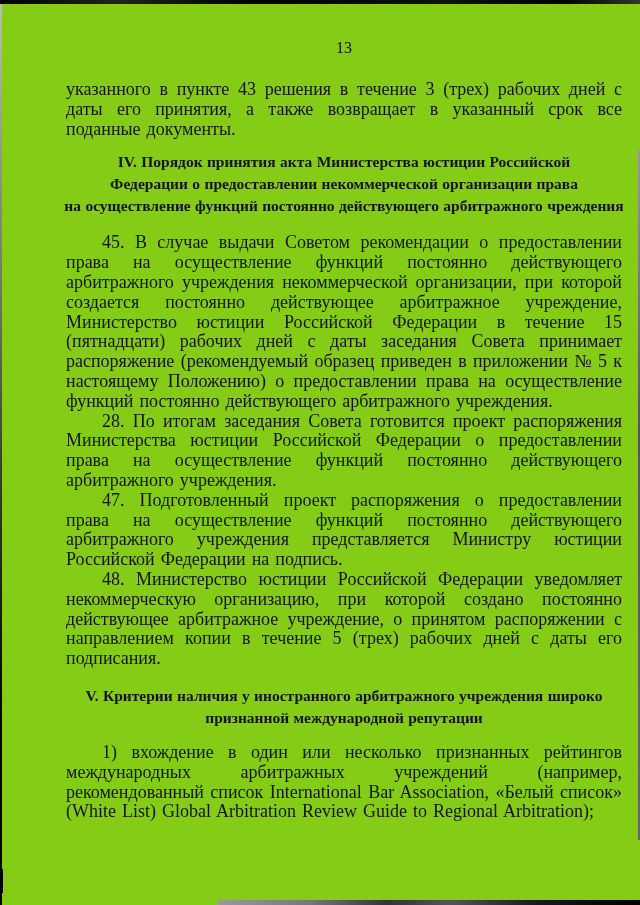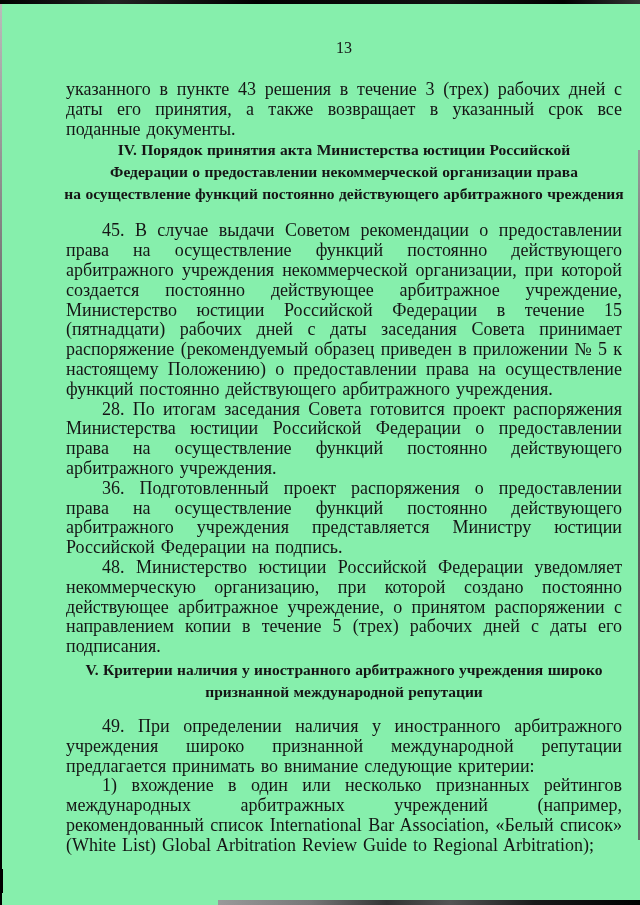--- a/index.html
+++ b/index.html
@@ -4,21 +4,21 @@
 <style>
   html, body {
     margin: 0;
     padding: 0;
     background: #ffffff;
   }
   .page {
     position: relative;
     width: 640px;
     height: 905px;
-    background: #86efac;
+    background: #84cc16;
     overflow: hidden;
     font-family: "Liberation Serif", "DejaVu Serif", serif;
     color: #151515;
   }
   
   .top-bar {
     position: absolute;
     top: 0; left: 0; right: 0;
     height: 4px;
     background: linear-gradient(90deg, #000 0%, #222 18%, #000 40%, #111 70%, #000 88%, #333 100%);
@@ -73,24 +73,25 @@
   .heading {
     margin: 0 -8px;
     font-size: 15.5px;
     font-weight: bold;
     line-height: 22px;
     text-align: center;
     white-space: pre-line;
     word-spacing: 0.5px;
   }
   .heading.h4 {
+    margin-top: 12px;
     margin-bottom: 16px;
   }
   .heading.h5 {
-    margin-top: 2px;
+    margin-top: 16px;
     margin-bottom: 14px;
   }
 </style>
 </head>
 <body>
 
 <div class="page">
   <div class="top-bar"></div>
   <div class="left-line"></div>
   <div class="right-line"></div>
@@ -101,22 +102,21 @@
     <div class="page-number">13</div>
 
     <p class="para no-indent">указанного в пункте 43 решения в течение 3 (трех) рабочих дней с даты его принятия, а также возвращает в указанный срок все поданные документы.</p>
 
     <h2 class="heading h4">IV. Порядок принятия акта Министерства юстиции Российской
 Федерации о предоставлении некоммерческой организации права
 на осуществление функций постоянно действующего арбитражного чреждения</h2>
 
     <p class="para">45. В случае выдачи Советом рекомендации о предоставлении права на осуществление функций постоянно действующего арбитражного учреждения некоммерческой организации, при которой создается постоянно действующее арбитражное учреждение, Министерство юстиции Российской Федерации в течение 15 (пятнадцати) рабочих дней с даты заседания Совета принимает распоряжение (рекомендуемый образец приведен в приложении № 5 к настоящему Положению) о предоставлении права на осуществление функций постоянно действующего арбитражного учреждения.</p>
     <p class="para">28. По итогам заседания Совета готовится проект распоряжения Министерства юстиции Российской Федерации о предоставлении права на осуществление функций постоянно действующего арбитражного учреждения.</p>
-    <p class="para">36. Подготовленный проект распоряжения о предоставлении права на осуществление функций постоянно действующего арбитражного учреждения представляется Министру юстиции Российской Федерации на подпись.</p>
+    <p class="para">47. Подготовленный проект распоряжения о предоставлении права на осуществление функций постоянно действующего арбитражного учреждения представляется Министру юстиции Российской Федерации на подпись.</p>
     <p class="para">48. Министерство юстиции Российской Федерации уведомляет некоммерческую организацию, при которой создано постоянно действующее арбитражное учреждение, о принятом распоряжении с направлением копии в течение 5 (трех) рабочих дней с даты его подписания.</p>
 
     <h2 class="heading h5">V. Критерии наличия у иностранного арбитражного учреждения широко
 признанной международной репутации</h2>
 
-    <p class="para">49. При определении наличия у иностранного арбитражного учреждения широко признанной международной репутации предлагается принимать во внимание следующие критерии:</p>
     <p class="para">1) вхождение в один или несколько признанных рейтингов международных арбитражных учреждений (например, рекомендованный список International Bar Association, «Белый список» (White List) Global Arbitration Review Guide to Regional Arbitration);</p>
   </div>
 </div>
 
 </body></html>

